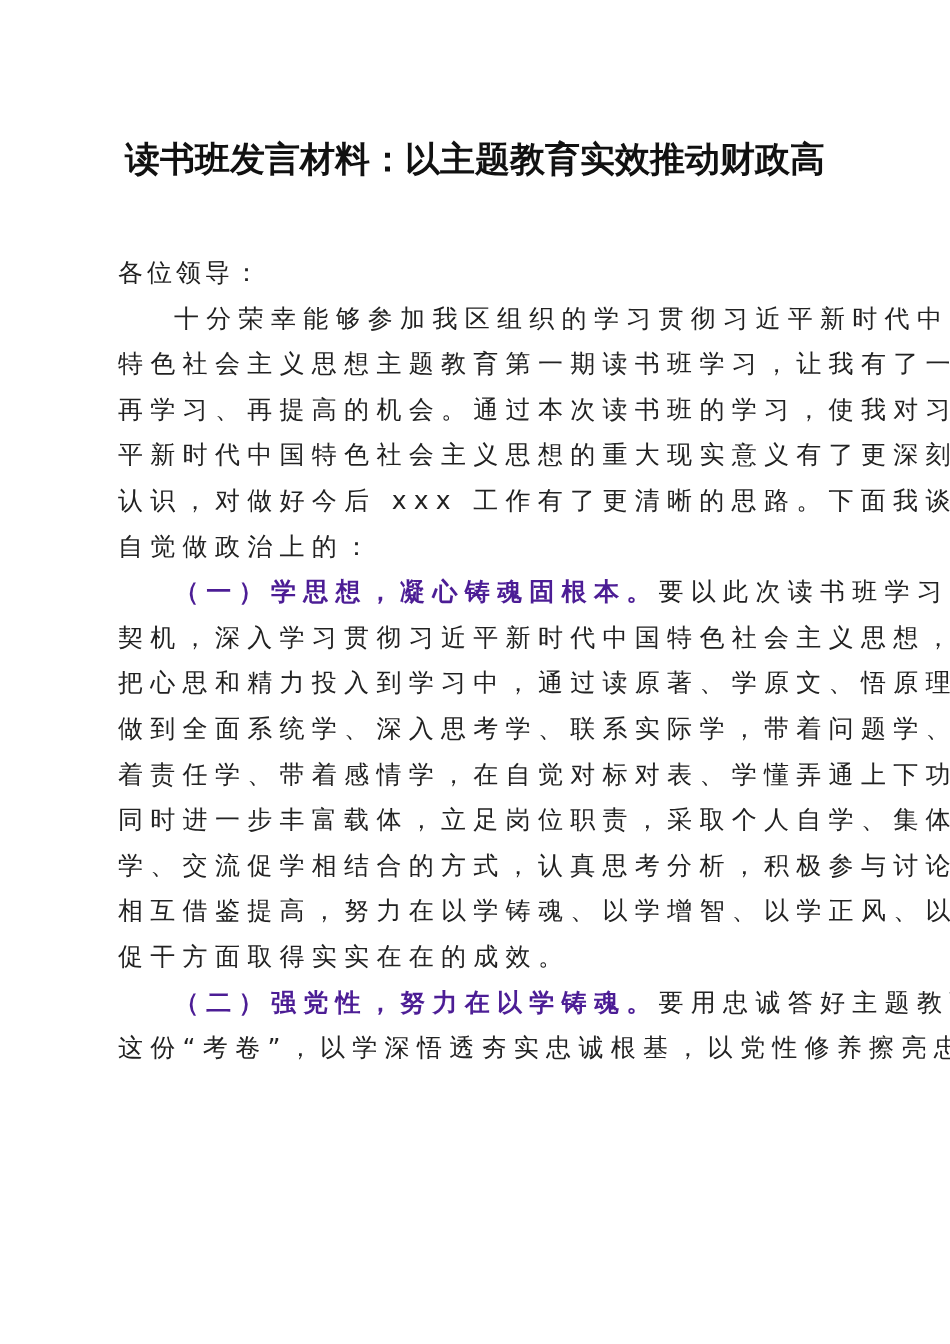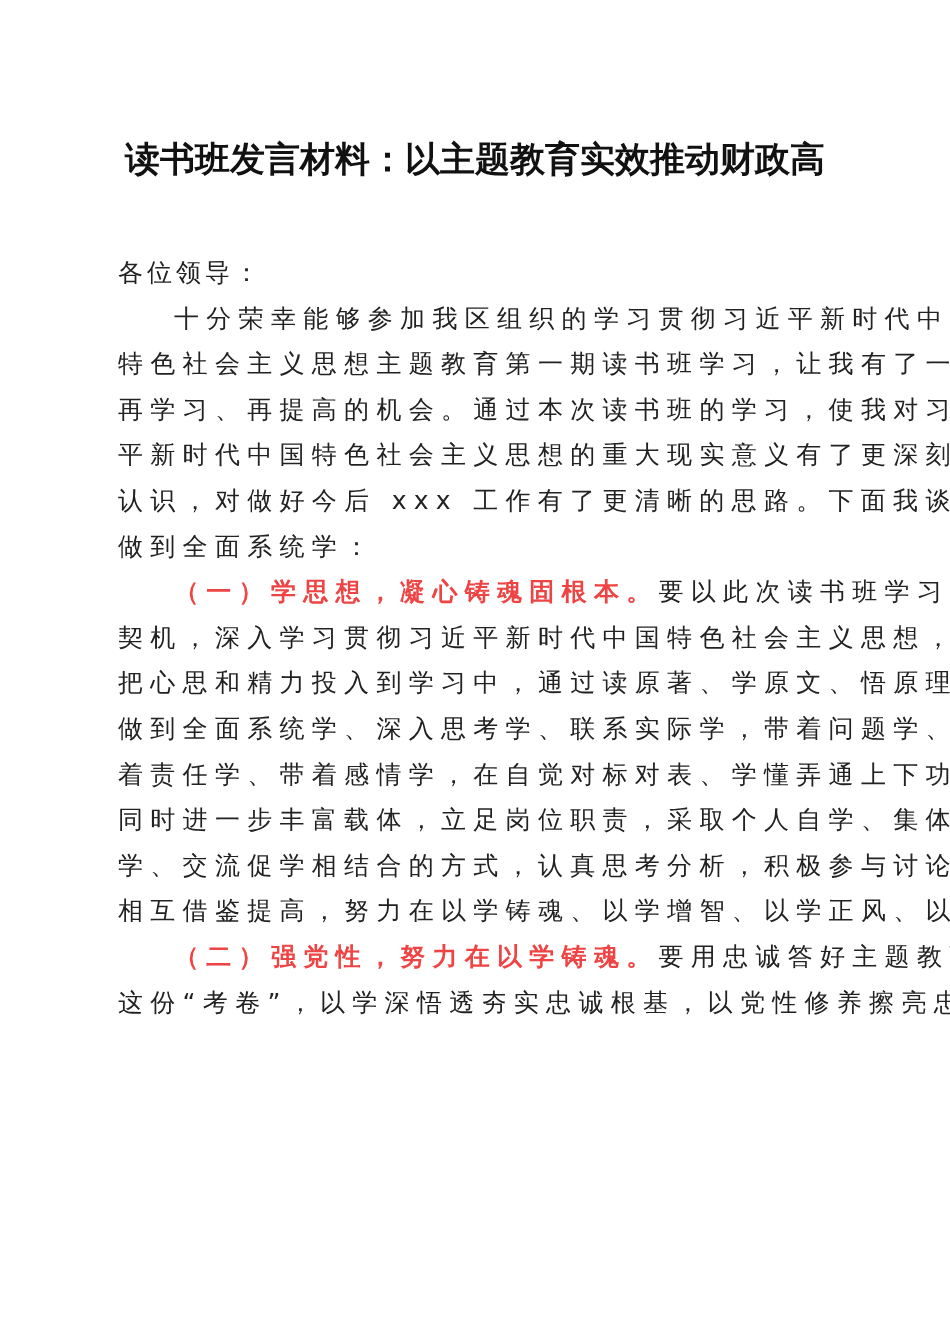--- a/index.html
+++ b/index.html
@@ -53,21 +53,21 @@
     display: block;
     white-space: nowrap;
     letter-spacing: 7.3px;
     height: 45.6px;
   }
   .line.indent {
     padding-left: 56px;
   }
   .bold {
     font-weight: bold;
-    color: #ef4444;
+    color: #4c1d95;
   }
   .greet {
     letter-spacing: 4px;
     font-family: Liberation Serif, serif;
   }
 </style>
 </head>
 <body>
 
 <div class="page">
@@ -79,32 +79,33 @@
   <div class="body-text">
 
     <span class="line greet">各位领导：</span>
 
     <div>
       <span class="line indent">十分荣幸能够参加我区组织的学习贯彻习近平新时代中国</span>
       <span class="line">特色社会主义思想主题教育第一期读书班学习，让我有了一次</span>
       <span class="line">再学习、再提高的机会。通过本次读书班的学习，使我对习近</span>
       <span class="line">平新时代中国特色社会主义思想的重大现实意义有了更深刻的</span>
       <span class="line">认识，对做好今后 xxx 工作有了更清晰的思路。下面我谈一下</span>
-      <span class="line">做到全面系统学：</span>
+      <span class="line">自觉做政治上的：</span>
     </div>
 
     <div>
       <span class="line indent"><span class="bold">（一）学思想，凝心铸魂固根本。</span><span>要以此次读书班学习为</span></span>
       <span class="line">契机，深入学习贯彻习近平新时代中国特色社会主义思想，深</span>
       <span class="line">把心思和精力投入到学习中，通过读原著、学原文、悟原理，</span>
       <span class="line">做到全面系统学、深入思考学、联系实际学，带着问题学、带</span>
       <span class="line">着责任学、带着感情学，在自觉对标对表、学懂弄通上下功夫。</span>
       <span class="line">同时进一步丰富载体，立足岗位职责，采取个人自学、集体研</span>
       <span class="line">学、交流促学相结合的方式，认真思考分析，积极参与讨论，</span>
       <span class="line">相互借鉴提高，努力在以学铸魂、以学增智、以学正风、以学</span>
+      <span class="line">促干方面取得实实在在的成效。</span>
     </div>
 
     <div>
       <span class="line indent"><span class="bold">（二）强党性，努力在以学铸魂。</span><span>要用忠诚答好主题教育</span></span>
       <span class="line">这份“考卷”，以学深悟透夯实忠诚根基，以党性修养擦亮忠</span>
     </div>
 
   </div>
 </div>
 

